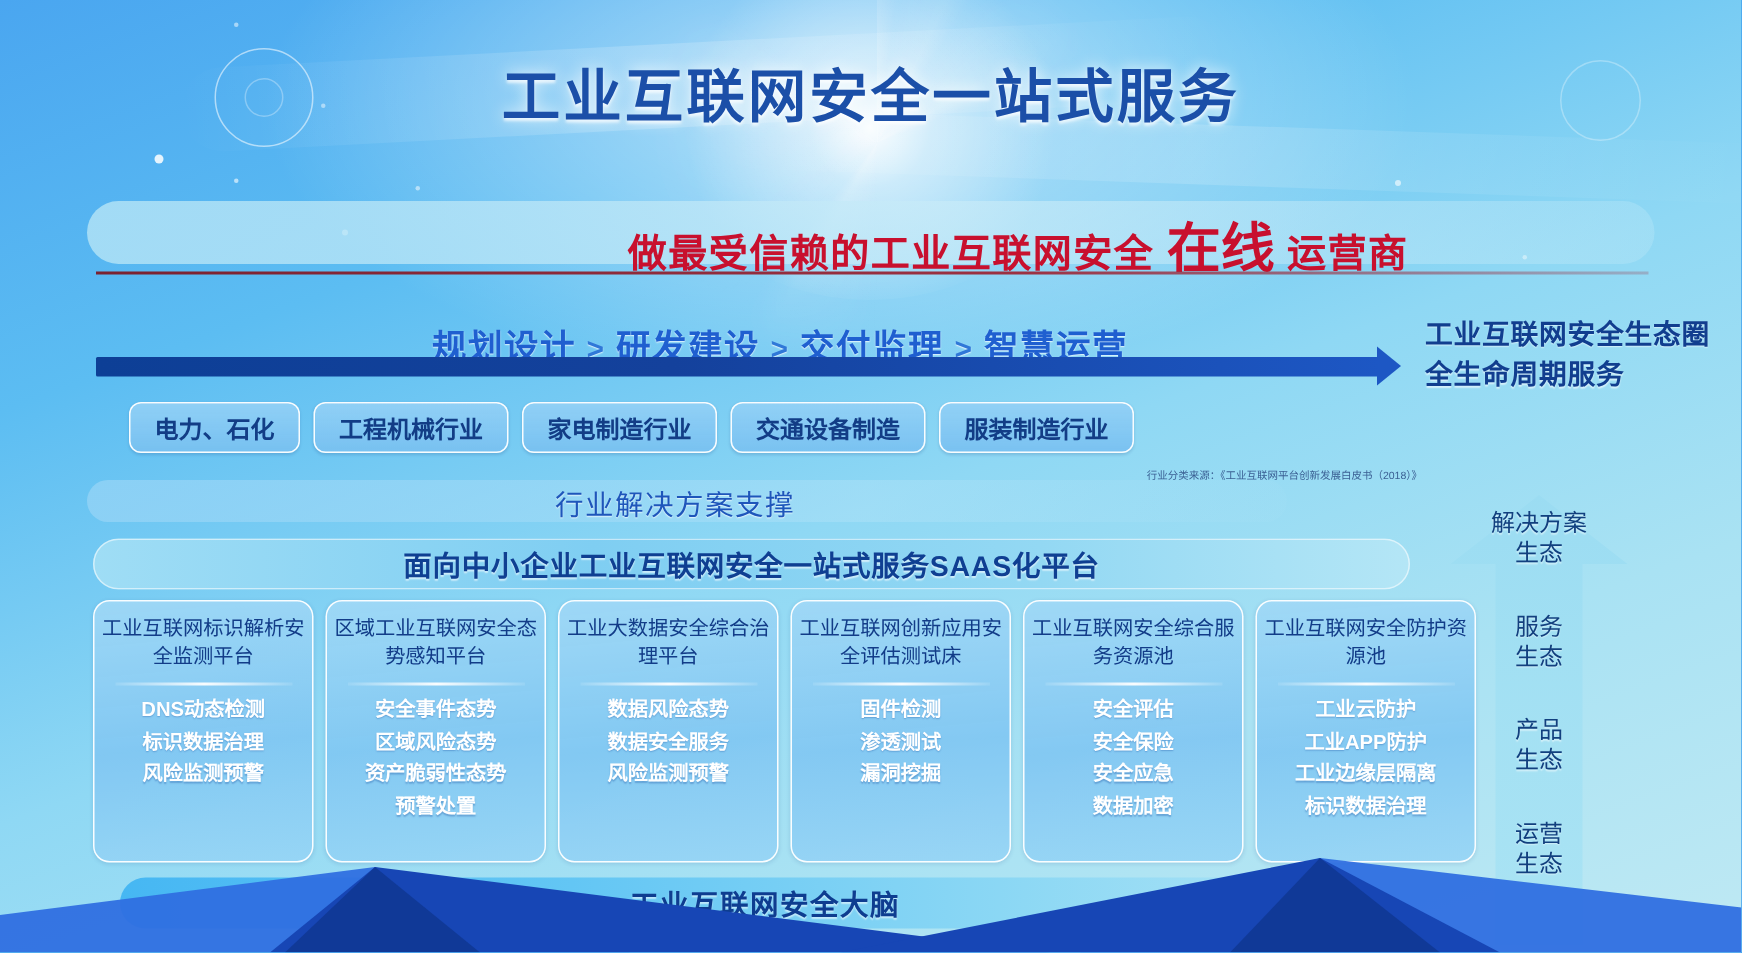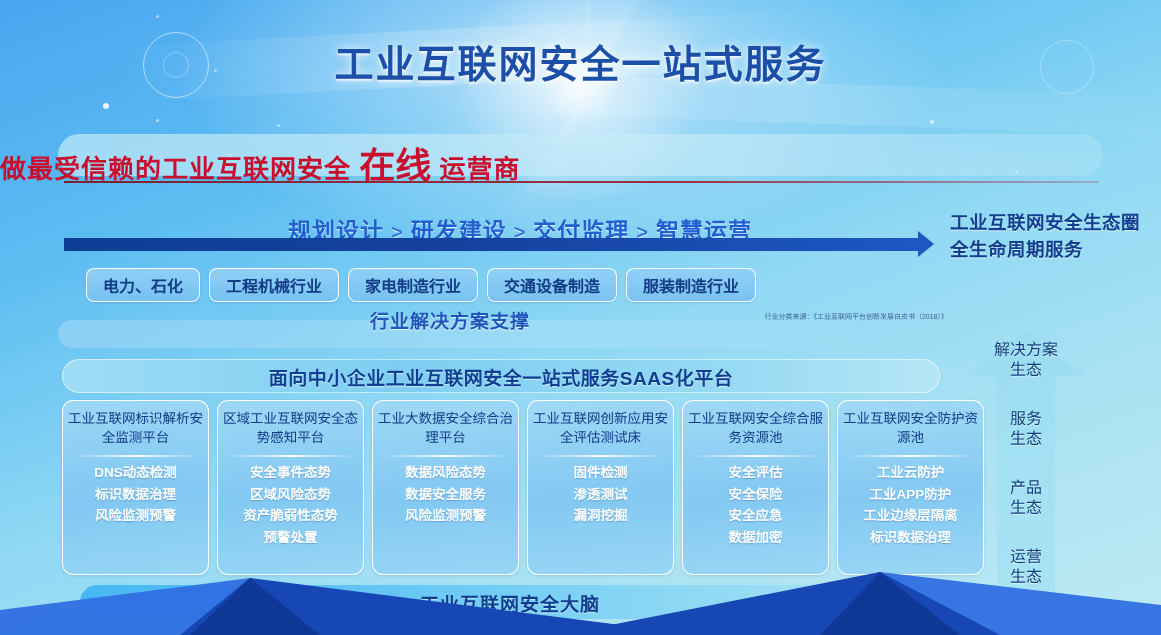--- a/index.html
+++ b/index.html
@@ -57,21 +57,21 @@
     position:absolute; left:58px; top:134px; width:1045px; height:42px;
     background:linear-gradient(90deg, rgba(176,226,246,.85) 0%, rgba(200,235,248,.70) 55%, rgba(205,238,249,.25) 100%);
     border-radius:21px;
   }
   .sub-rule {
     position:absolute; left:64px; top:181px; width:1035px; height:2px;
     background:linear-gradient(90deg,#7a2230 0%, #9c3142 60%, rgba(156,49,66,.25) 100%);
   }
   .subtitle {
     position:absolute; left:0; top:136px; width:939px;
-    text-align:left;
+    text-align:right;
     color:#c8102e; font-weight:bold; font-size:26px; letter-spacing:1px;
     white-space:nowrap;
   }
   .subtitle .big { font-size:36px; letter-spacing:0; }
 
   
   .steps {
     position:absolute; left:210px; top:212px; width:620px;
     text-align:center; white-space:nowrap;
     font-size:23px; font-weight:bold; color:#1f5fd0; letter-spacing:1px;
@@ -103,23 +103,23 @@
     box-shadow:0 1px 2px rgba(20,60,130,.18);
   }
 
   
   .solution-band {
     position:absolute; left:58px; top:320px; width:800px; height:28px;
     background:linear-gradient(90deg, rgba(150,212,246,.75) 0%, rgba(178,227,248,.45) 65%, rgba(190,232,248,.05) 100%);
     border-radius:14px;
   }
   .solution-label {
-    position:absolute; left:0; top:306px; width:900px;
+    position:absolute; left:0; top:321px; width:900px;
     text-align:center;
-    font-size:19px; font-weight:bold; color:#1e56bb; letter-spacing:1px;
+    font-size:19px; font-weight:normal; color:#1e56bb; letter-spacing:1px;
     text-shadow:0 1px 1px rgba(255,255,255,.75);
   }
   .source-note {
     position:absolute; left:700px; top:311px; width:248px;
     text-align:right;
     font-size:7px; color:#3a5f93; white-space:nowrap;
   }
 
   
   .platform-bar {

